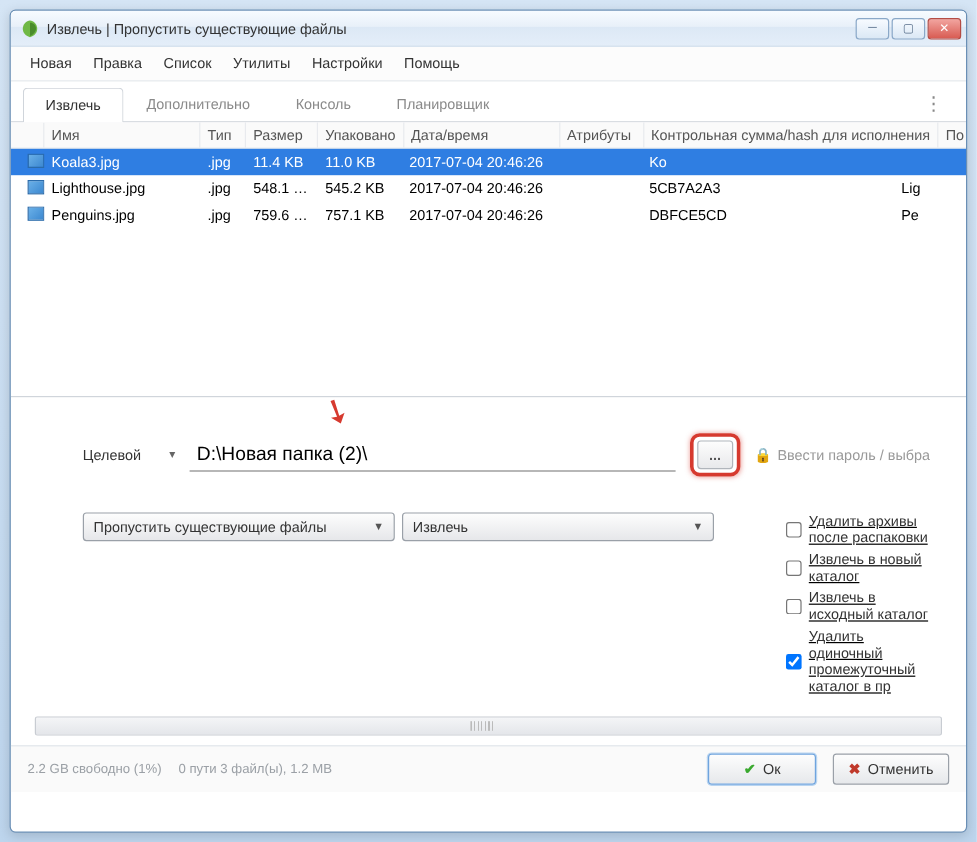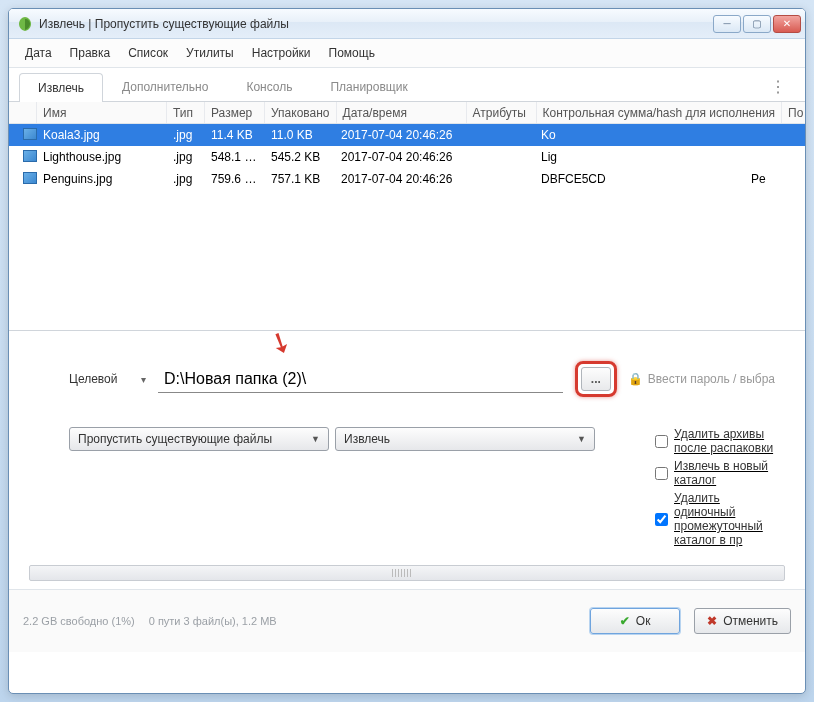--- a/index.html
+++ b/index.html
@@ -250,21 +250,21 @@
   position:absolute;
   left:48%;
   top:3px;
   width:20px;
   height:8px;
   background: repeating-linear-gradient(90deg,#bbb,#bbb 1px,transparent 1px,transparent 3px);
 }
 .statusbar {
   display:flex;
   align-items:center;
-  padding: 18px 14px;
+  padding: 6px 14px;
   gap: 14px;
   border-top:1px solid #e0e5ea;
   background:#fafafa;
 }
 .statusbar .spacer { flex:1; }
 .status-text { color:#9ba0a6; font-size:11px; }
 .btn {
   min-width: 90px;
   height: 26px;
   border:1px solid #9aa0a8;
@@ -294,21 +294,21 @@
       </svg>
     <span class="title-text">Извлечь | Пропустить существующие файлы</span>
     <div class="win-buttons">
       <div class="win-btn">─</div>
       <div class="win-btn">▢</div>
       <div class="win-btn close">✕</div>
     </div>
   </div>
 
   <div class="menubar">
-    <div class="menu-item">Дата</div>
+    <div class="menu-item">Новая</div>
     <div class="menu-item">Правка</div>
     <div class="menu-item">Список</div>
     <div class="menu-item">Утилиты</div>
     <div class="menu-item">Настройки</div>
     <div class="menu-item">Помощь</div>
   </div>
 
   <div class="tabbar">
     <div class="tab active">Извлечь</div>
     <div class="tab">Дополнительно</div>
@@ -342,20 +342,21 @@
           <div class="c-po">Ko</div>
         </div>
         <div class="grid-row">
           <div class="c-icon"><span class="file-ico"></span></div>
           <div class="c-name">Lighthouse.jpg</div>
           <div class="c-type">.jpg</div>
           <div class="c-size">548.1 KB</div>
           <div class="c-packed">545.2 KB</div>
           <div class="c-date">2017-07-04 20:46:26</div>
           <div class="c-attr"></div>
+          <div class="c-hash">5CB7A2A3</div>
           <div class="c-po">Lig</div>
         </div>
         <div class="grid-row">
           <div class="c-icon"><span class="file-ico"></span></div>
           <div class="c-name">Penguins.jpg</div>
           <div class="c-type">.jpg</div>
           <div class="c-size">759.6 KB</div>
           <div class="c-packed">757.1 KB</div>
           <div class="c-date">2017-07-04 20:46:26</div>
           <div class="c-attr"></div>
@@ -397,20 +398,24 @@
       <div class="checks">
         <label class="check">
             <input type="checkbox" style="">
             <span>Удалить архивы после распаковки</span>
           </label>
         <label class="check">
             <input type="checkbox" style="">
             <span>Извлечь в новый каталог</span>
           </label>
         <label class="check">
+            <input type="checkbox" style="">
+            <span>Извлечь в исходный каталог</span>
+          </label>
+        <label class="check">
             <input type="checkbox" checked="" style="">
             <span>Удалить одиночный промежуточный каталог в пр</span>
           </label>
       </div>
     </div>
   </div>
 
   <div class="hscroll"></div>
 
   <div class="statusbar">

